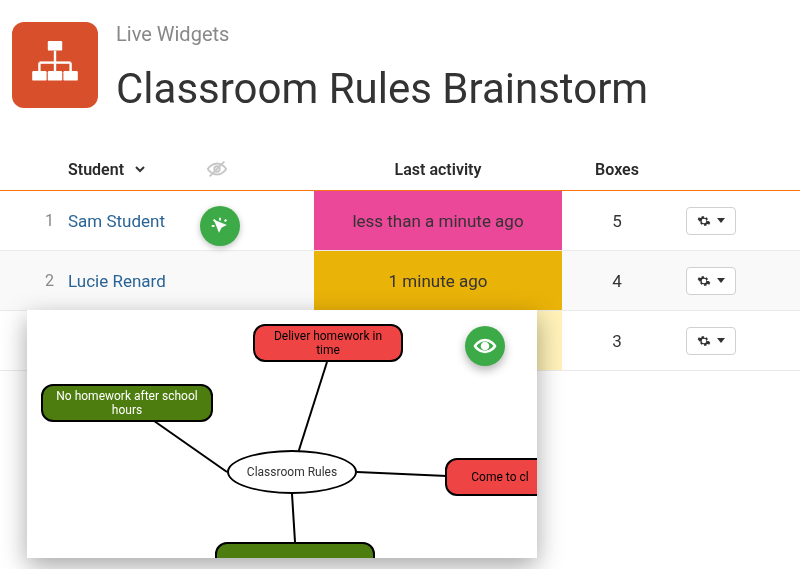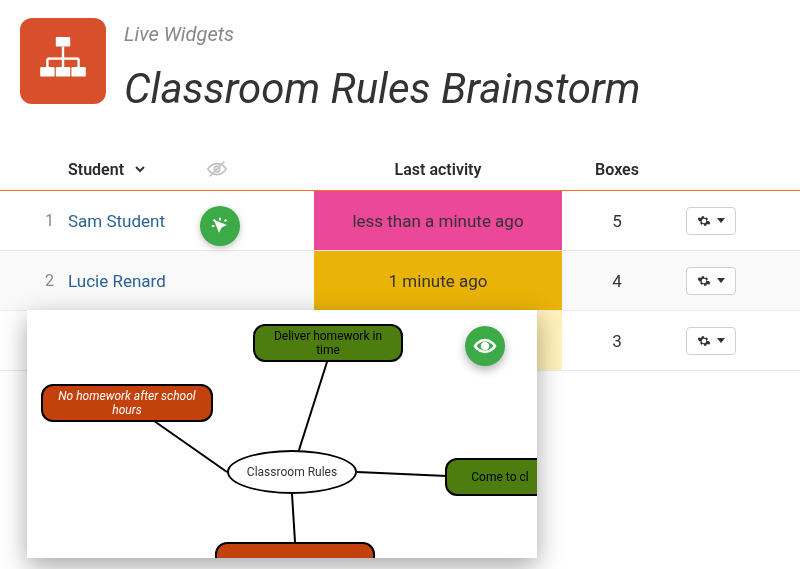--- a/index.html
+++ b/index.html
@@ -9,24 +9,23 @@
       width: 800px;
       height: 569px;
       position: relative;
       overflow: hidden;
       color: #333;
     }
 
     
     .header {
       display: flex;
-      align-items: flex-start;
-      padding: 18px 20px 8px 20px;
+      align-items: center;
+      padding: 18px 20px 8px 12px;
       gap: 18px;
-      font-style: italic;
     }
     .app-icon {
       width: 86px;
       height: 86px;
       background: #d84f2b;
       border-radius: 12px;
       display: flex;
       align-items: center;
       justify-content: center;
       flex-shrink: 0;
@@ -174,27 +173,26 @@
       border-radius: 12px;
     }
     .node.center {
       left: 200px; top: 140px;
       width: 130px; height: 44px;
       background: #fff;
       border-radius: 22px / 22px;
     }
     .node.center { border-radius: 50% / 50%; }
     .node.green {
+      background: #ef4444;
+      color: #000;
+    }
+    .node.red {
       background: #4d7c0f;
-      color: #000;
-    }
-    .node.red {
-      background: #c2410c;
       color: #fff;
-      font-style: italic;
     }
     .node.n-top {
       left: 226px; top: 14px;
       width: 150px; height: 38px;
     }
     .node.n-left {
       left: 14px; top: 74px;
       width: 172px; height: 38px;
     }
     .node.n-right {

